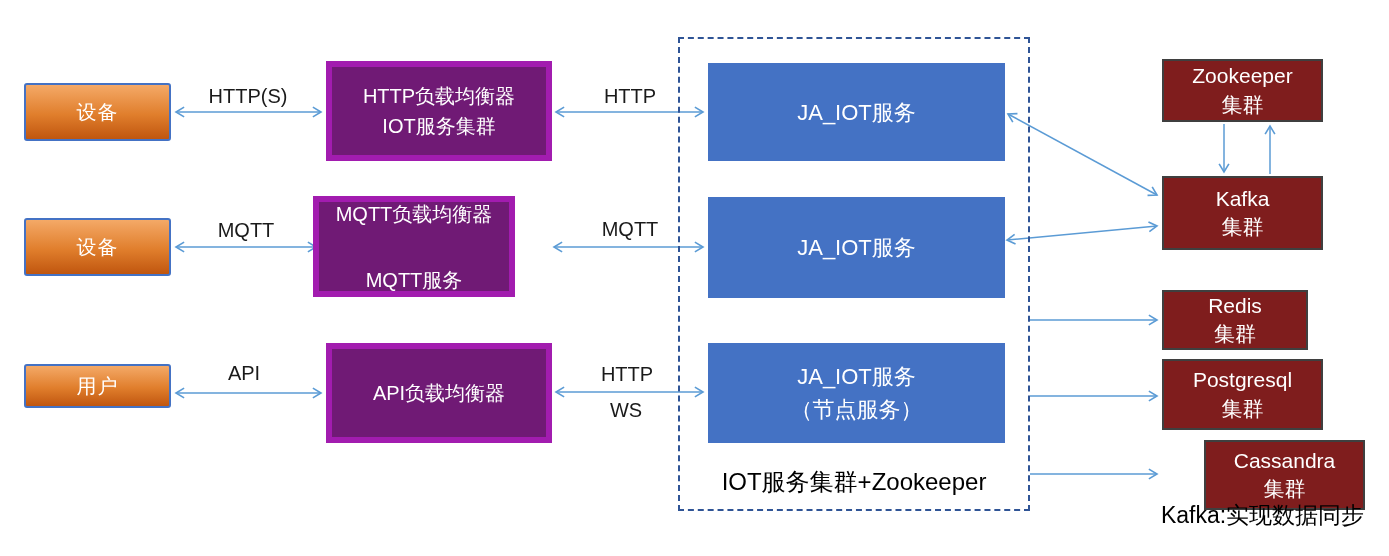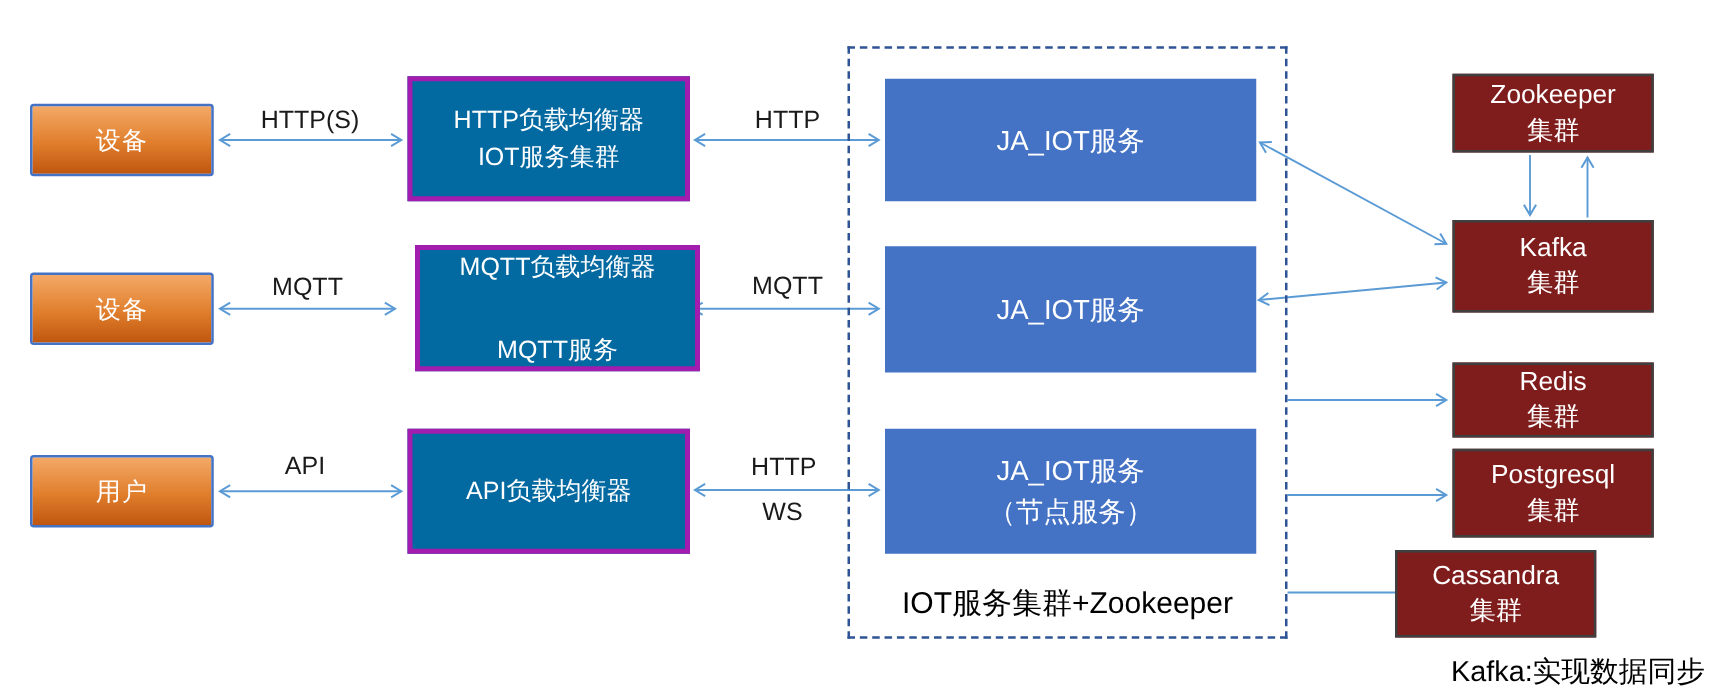--- a/index.html
+++ b/index.html
@@ -4,29 +4,29 @@
 <style>
   html,body{margin:0;padding:0;background:#ffffff;}
   body{font-family:"Liberation Sans","DejaVu Sans",sans-serif;}
   .stage{position:relative;width:1389px;height:556px;background:#ffffff;overflow:hidden;}
   .arrows{position:absolute;left:0;top:0;width:1389px;height:556px;}
   .node{position:absolute;display:flex;flex-direction:column;align-items:center;justify-content:center;
         color:#ffffff;text-align:center;box-sizing:border-box;}
   .node .ln{display:block;}
   .orange{background:linear-gradient(180deg,#F4A967 0%,#E07E2C 55%,#C0560F 100%);
           border:2px solid #4472C4;border-radius:3px;font-size:20px;letter-spacing:1px;}
-  .green{background:#0369a1;border:4px solid #a21caf;font-size:20px;line-height:1.5;}
+  .green{background:#701a75;border:6px solid #a21caf;font-size:20px;line-height:1.5;}
   .blue{background:#4472C4;font-size:22px;line-height:1.5;}
   .gray{background:#7f1d1d;border:2px solid #3F3F3F;font-size:21px;line-height:1.35;}
   .cluster-frame{position:absolute;left:678px;top:37px;width:352px;height:474px;
           border:2px dashed #2F5496;box-sizing:border-box;background:transparent;}
   .edge-label{position:absolute;width:140px;text-align:center;color:#1a1a1a;font-size:20px;}
   .caption{position:absolute;color:#000000;}
   .caption.cluster{left:703px;top:466px;width:302px;text-align:center;font-size:24px;}
-  .caption.note{left:1136px;top:522px;width:253px;text-align:center;font-size:23px;}
+  .caption.note{left:1136px;top:500px;width:253px;text-align:center;font-size:23px;}
 </style>
 </head>
 <body>
 
 <div class="stage">
 
   <svg class="arrows" viewBox="0 0 1389 556">
     <defs>
       <marker id="arrow" viewBox="0 0 12 12" refX="9.5" refY="6" markerWidth="13" markerHeight="13" orient="auto-start-reverse" markerUnits="userSpaceOnUse">
         <path d="M2,1.5 L9.5,6 L2,10.5" fill="none" stroke="#5B9BD5" stroke-width="1.5"></path>
@@ -50,29 +50,29 @@
   </svg>
 
   <div class="cluster-frame"></div>
 
   <div class="node orange" style="left:24px;top:83px;width:147px;height:58px;">
     <span class="ln">设备</span>
   </div>
   <div class="node orange" style="left:24px;top:218px;width:147px;height:58px;">
     <span class="ln">设备</span>
   </div>
-  <div class="node orange" style="left:24px;top:364px;width:147px;height:58px;">
+  <div class="node orange" style="left:24px;top:364px;width:147px;height:44px;">
     <span class="ln">用户</span>
   </div>
 
   <div class="node green" style="left:326px;top:61px;width:226px;height:100px;">
     <span class="ln">HTTP负载均衡器</span>
     <span class="ln">IOT服务集群</span>
   </div>
-  <div class="node green" style="left:332px;top:196px;width:228px;height:101px;gap:36px;">
+  <div class="node green" style="left:313px;top:196px;width:202px;height:101px;gap:36px;">
     <span class="ln">MQTT负载均衡器</span>
     <span class="ln">MQTT服务</span>
   </div>
   <div class="node green" style="left:326px;top:343px;width:226px;height:100px;">
     <span class="ln">API负载均衡器</span>
   </div>
 
   <div class="node blue" style="left:708px;top:63px;width:297px;height:98px;">
     <span class="ln">JA_IOT服务</span>
   </div>
@@ -85,29 +85,29 @@
   </div>
 
   <div class="node gray" style="left:1162px;top:59px;width:161px;height:63px;">
     <span class="ln">Zookeeper</span>
     <span class="ln">集群</span>
   </div>
   <div class="node gray" style="left:1162px;top:176px;width:161px;height:74px;">
     <span class="ln">Kafka</span>
     <span class="ln">集群</span>
   </div>
-  <div class="node gray" style="left:1162px;top:290px;width:161px;height:60px;">
+  <div class="node gray" style="left:1162px;top:290px;width:146px;height:60px;">
     <span class="ln">Redis</span>
     <span class="ln">集群</span>
   </div>
   <div class="node gray" style="left:1162px;top:359px;width:161px;height:71px;">
     <span class="ln">Postgresql</span>
     <span class="ln">集群</span>
   </div>
-  <div class="node gray" style="left:1116px;top:440px;width:161px;height:70px;">
+  <div class="node gray" style="left:1204px;top:440px;width:161px;height:70px;">
     <span class="ln">Cassandra</span>
     <span class="ln">集群</span>
   </div>
 
   <div class="edge-label" style="left:178px;top:85px;">HTTP(S)</div>
   <div class="edge-label" style="left:560px;top:85px;">HTTP</div>
   <div class="edge-label" style="left:176px;top:219px;">MQTT</div>
   <div class="edge-label" style="left:560px;top:218px;">MQTT</div>
   <div class="edge-label" style="left:174px;top:362px;">API</div>
   <div class="edge-label" style="left:557px;top:363px;">HTTP</div>

